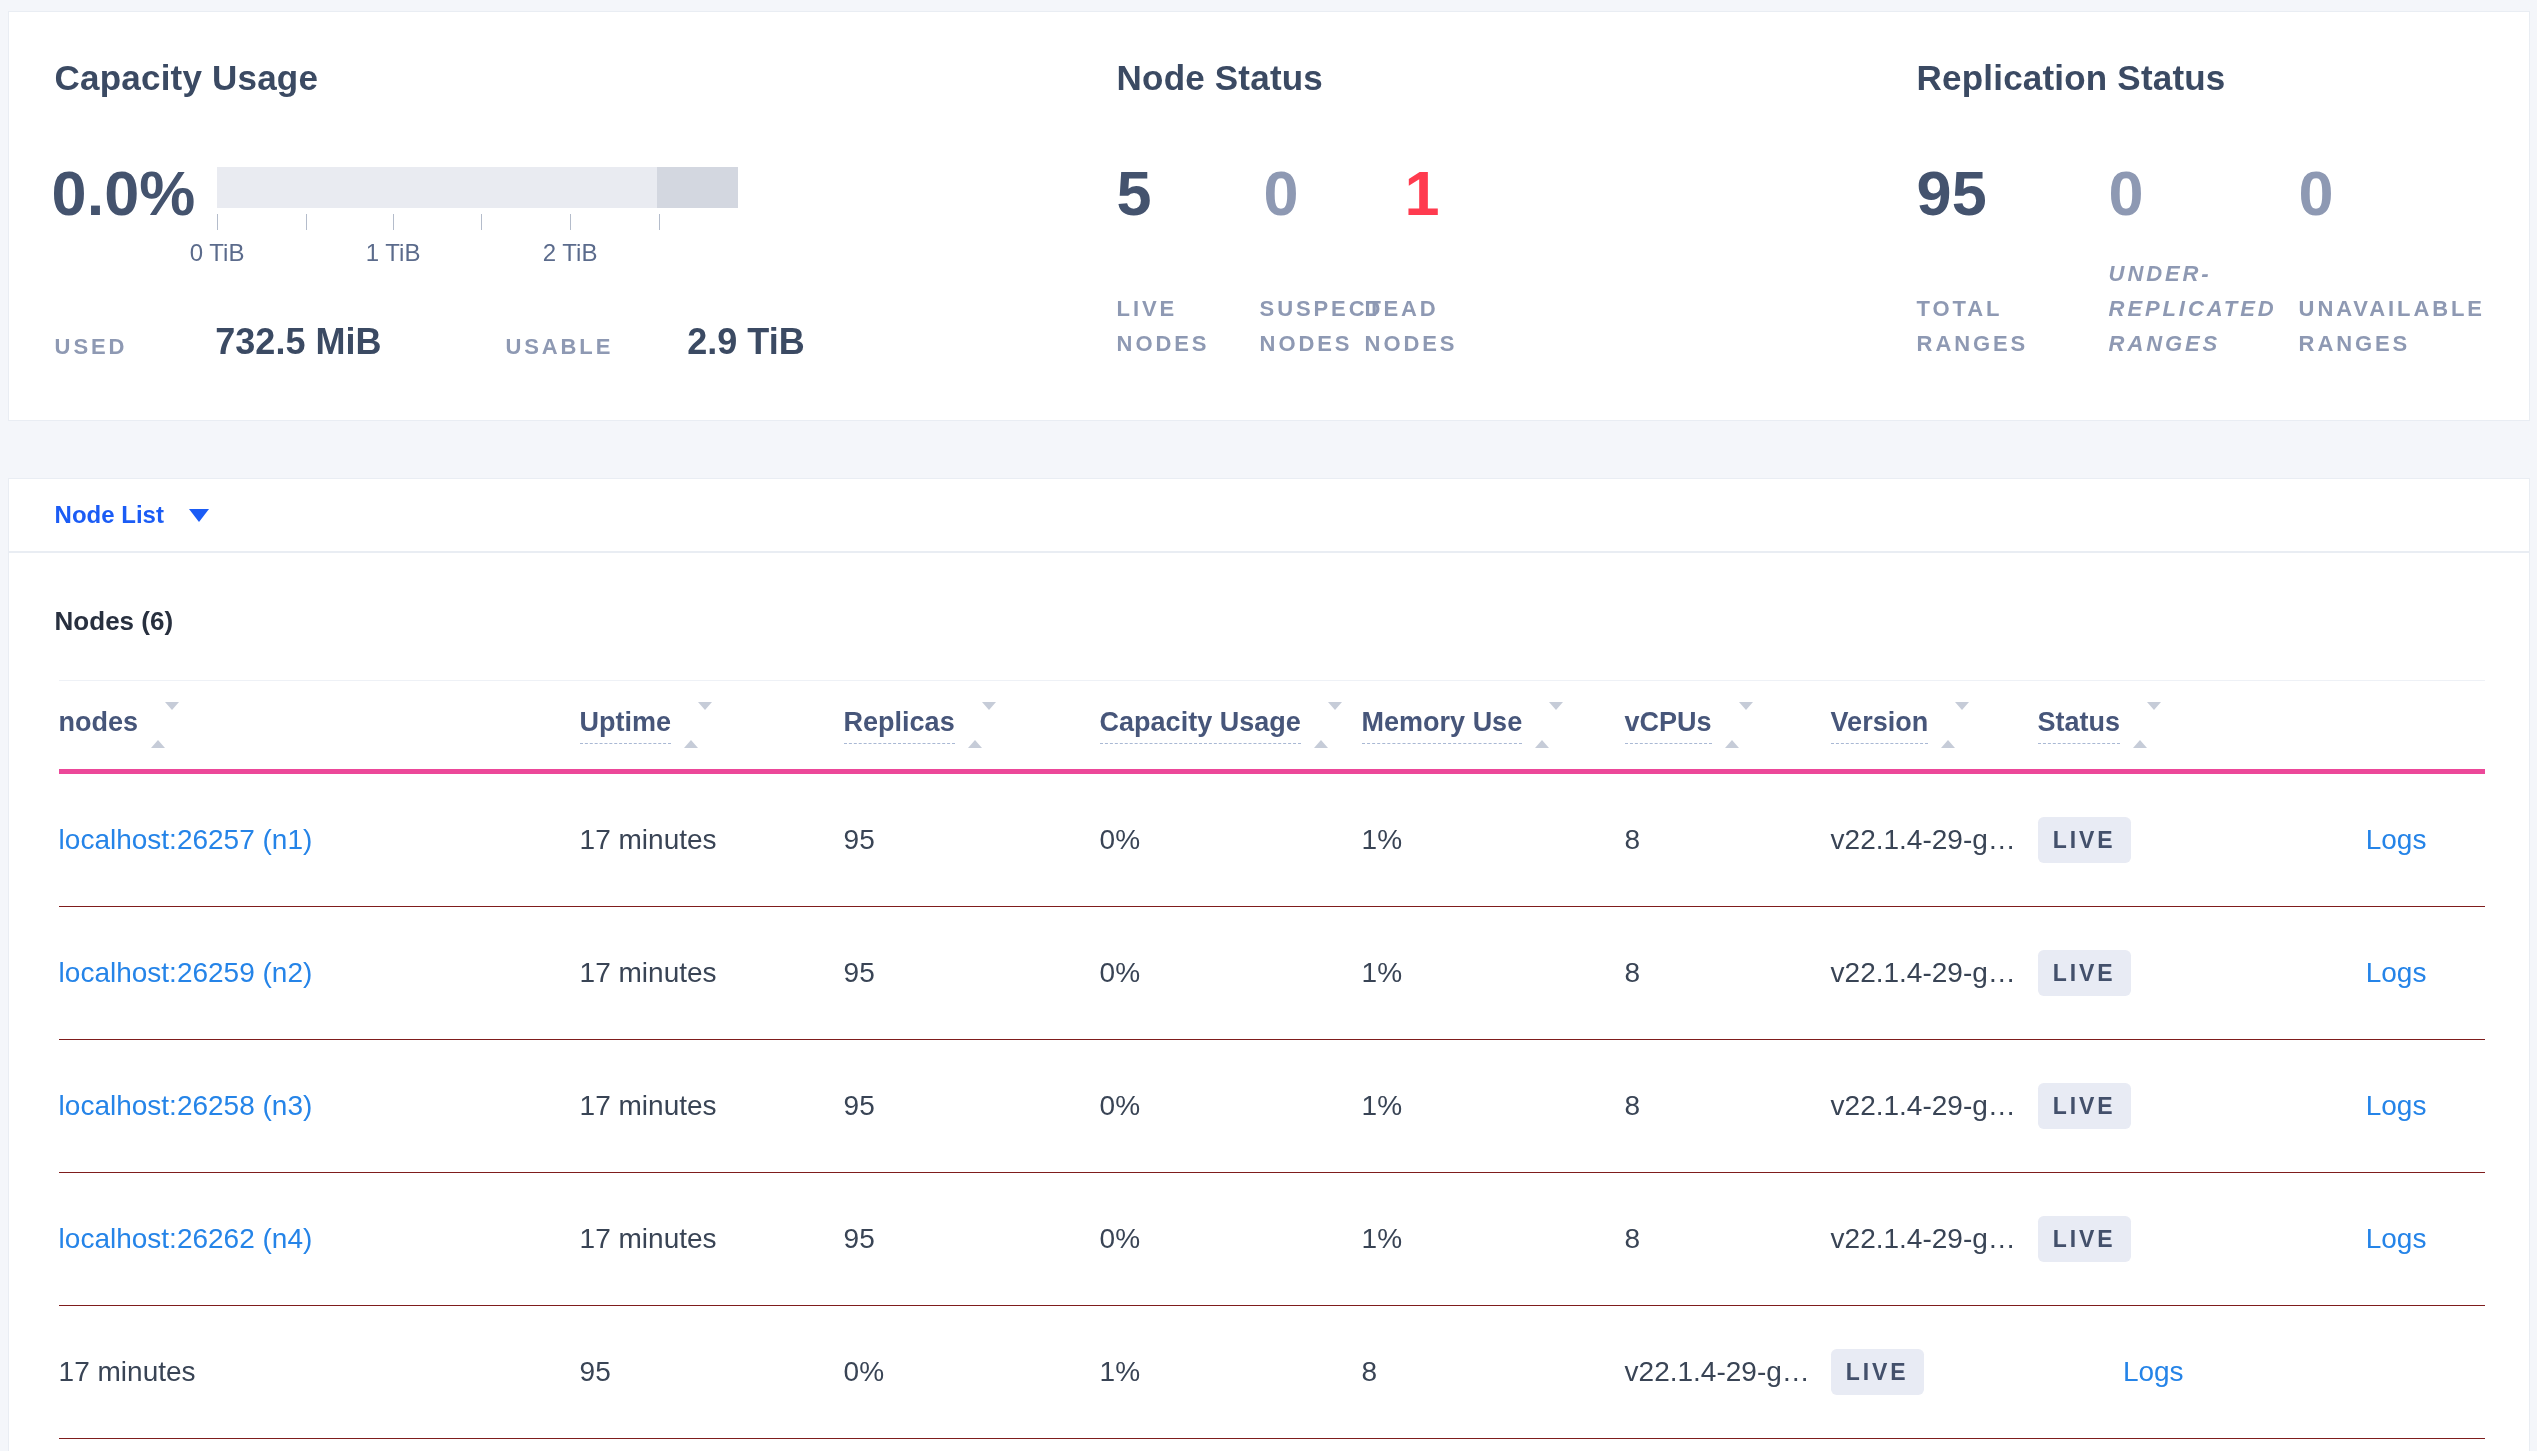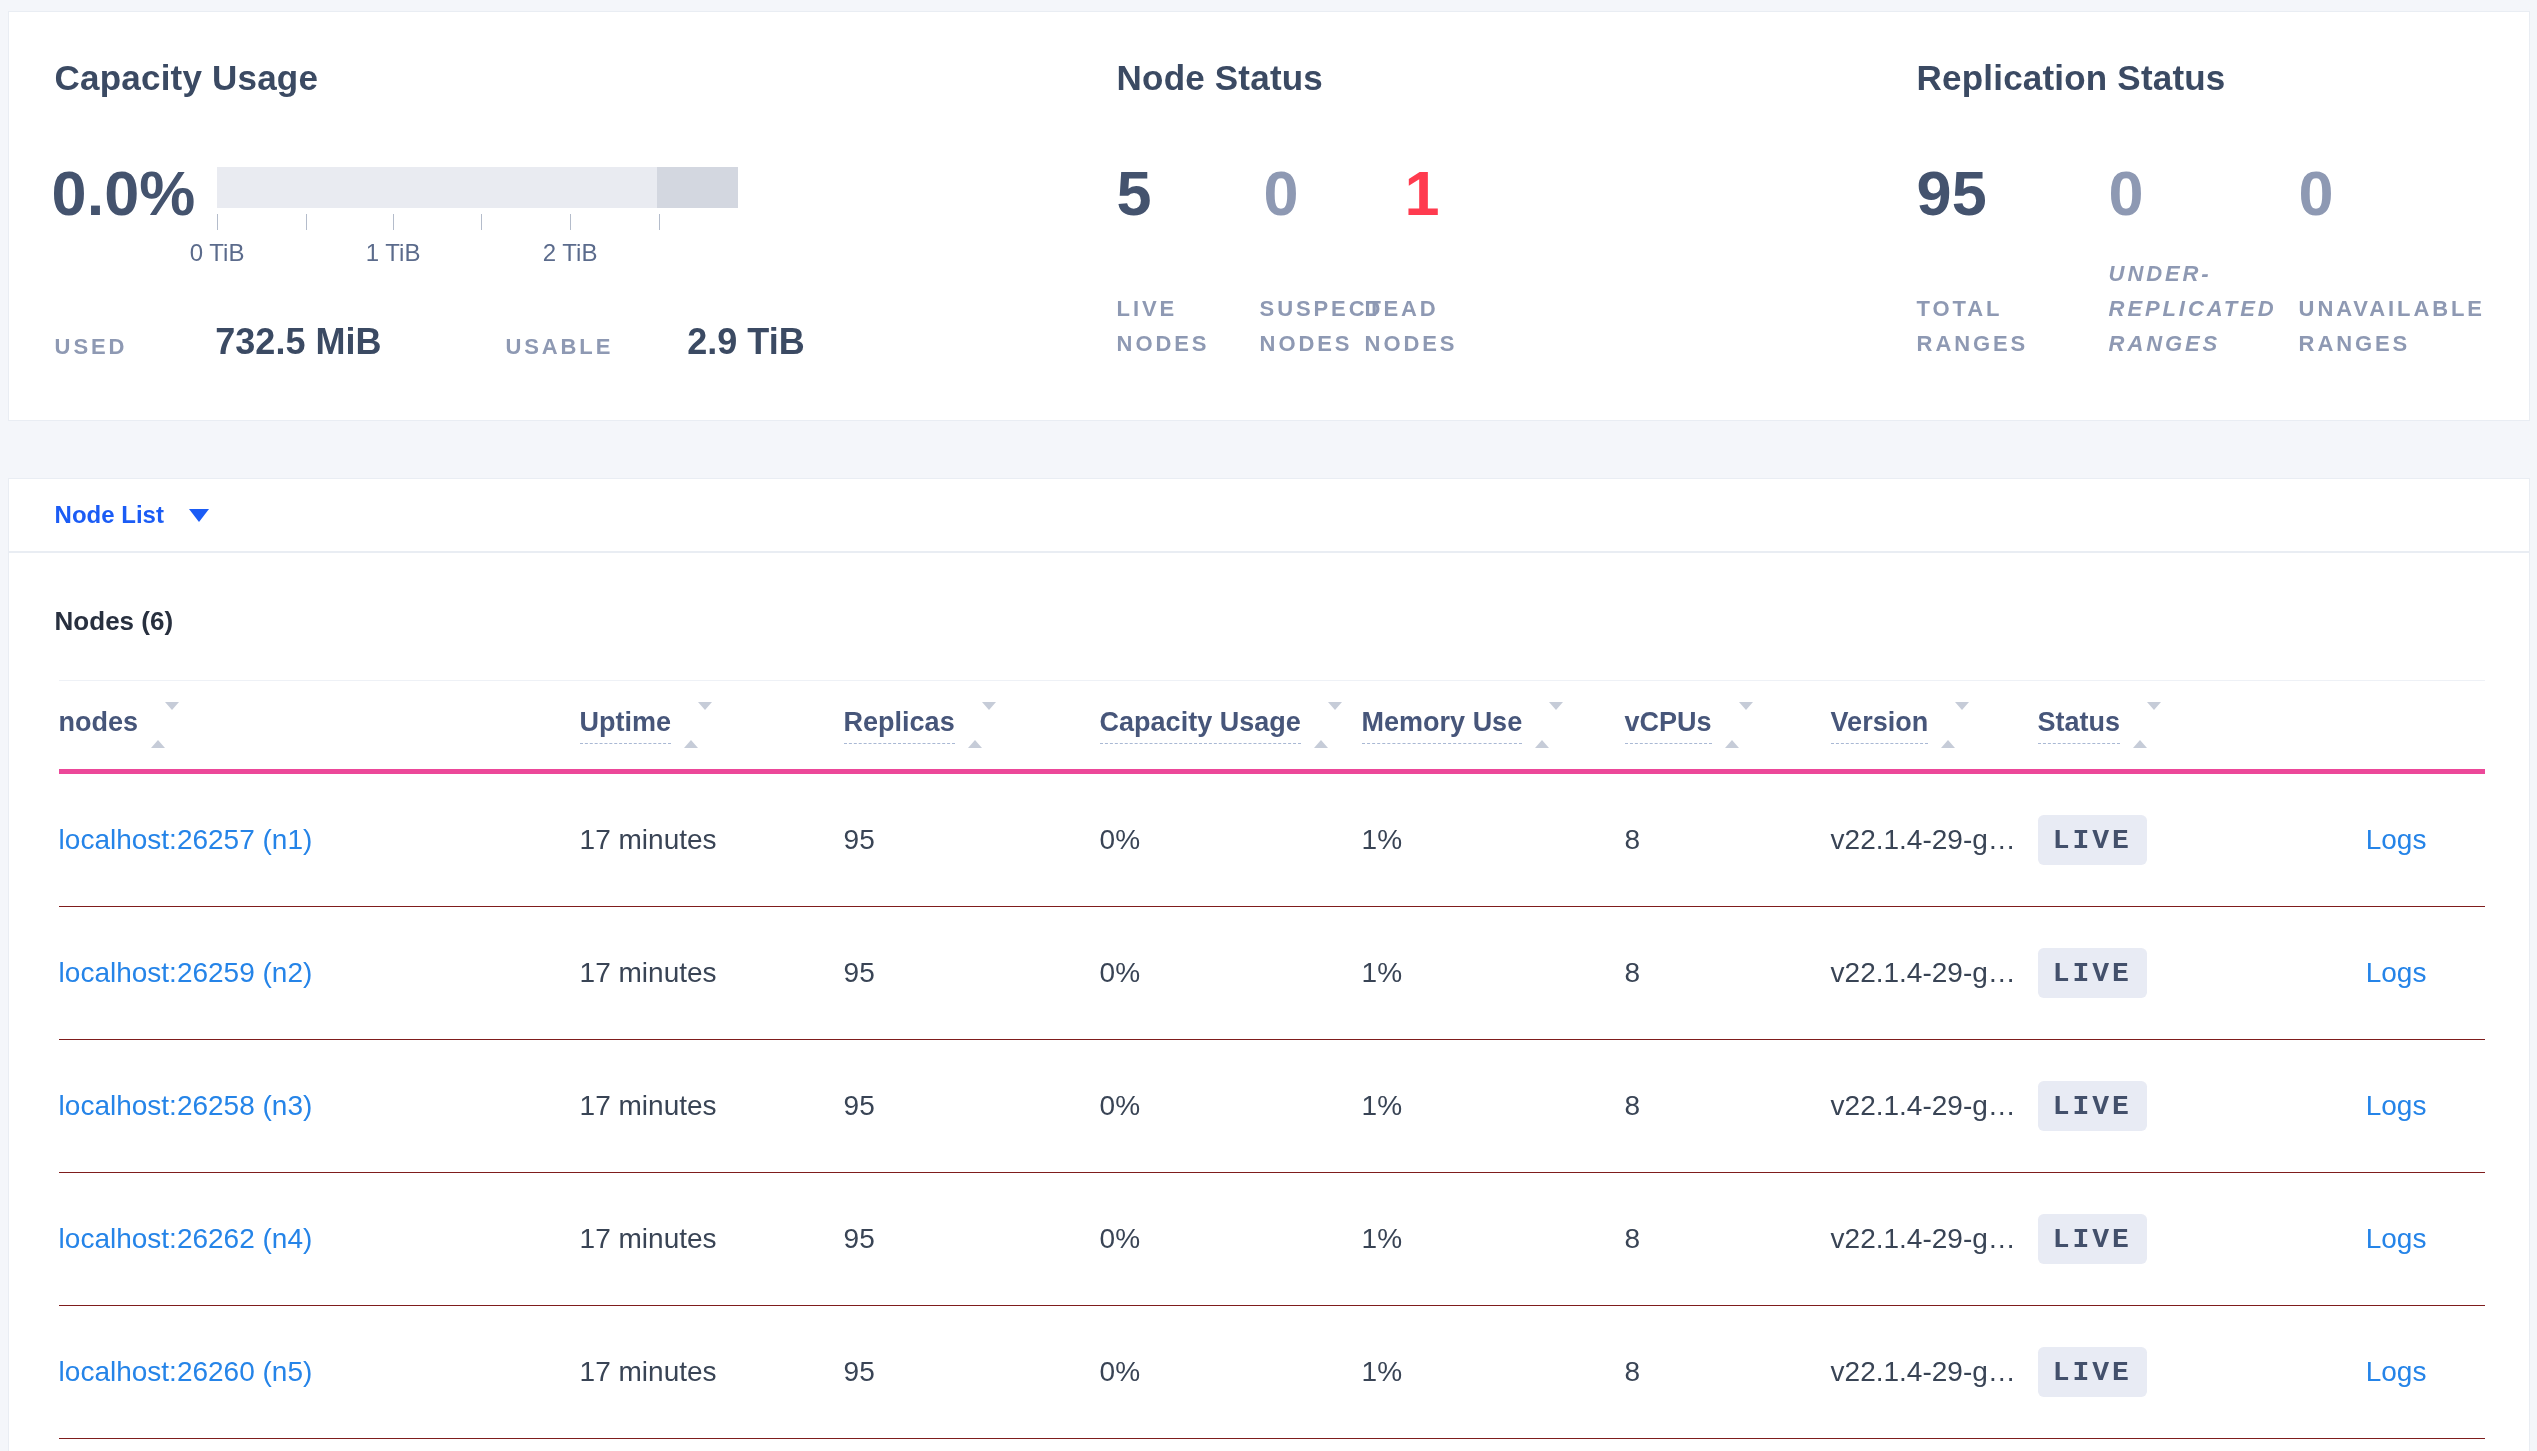--- a/index.html
+++ b/index.html
@@ -197,26 +197,25 @@
     cursor: pointer;
   }
   .cell-logs {
     text-align: right;
     padding-right: 59px;
   }
   .status-badge {
     display: inline-block;
     background: #e8ebf4;
     color: #43506b;
-    font-size: 28px;
+    font-size: 23px;
     font-weight: 700;
     letter-spacing: 2.9px;
     padding: 9.5px 15.2px;
     border-radius: 5.7px;
-    font-family: Liberation Mono, monospace;
   }
 </style>
 </head>
 <body>
 
 <div class="page">
 
   <div class="summary-card">
 
     <div>
@@ -353,21 +352,20 @@
         <div>95</div>
         <div>0%</div>
         <div>1%</div>
         <div>8</div>
         <div>v22.1.4-29-g…</div>
         <div><span class="status-badge">LIVE</span></div>
         <div class="cell-logs"><a class="logs-link">Logs</a></div>
       </div>
 
       <div class="trow">
-        <div><a class="node-link">localhost:26260 (n5)</a></div>
         <div>17 minutes</div>
         <div>95</div>
         <div>0%</div>
         <div>1%</div>
         <div>8</div>
         <div>v22.1.4-29-g…</div>
         <div><span class="status-badge">LIVE</span></div>
         <div class="cell-logs"><a class="logs-link">Logs</a></div>
       </div>
 

